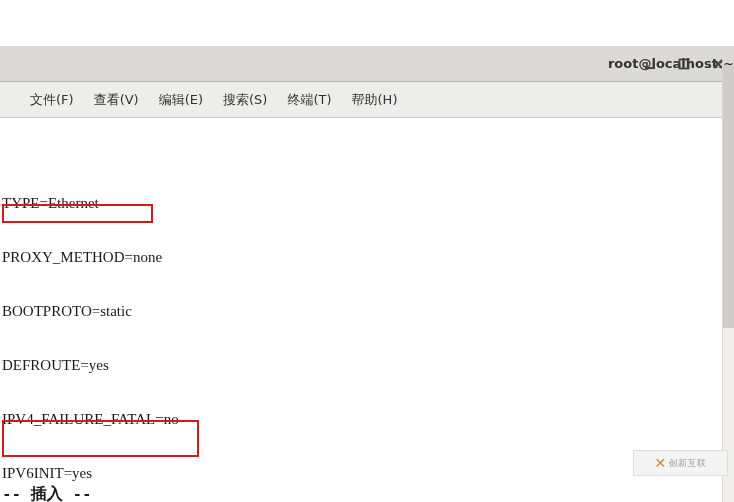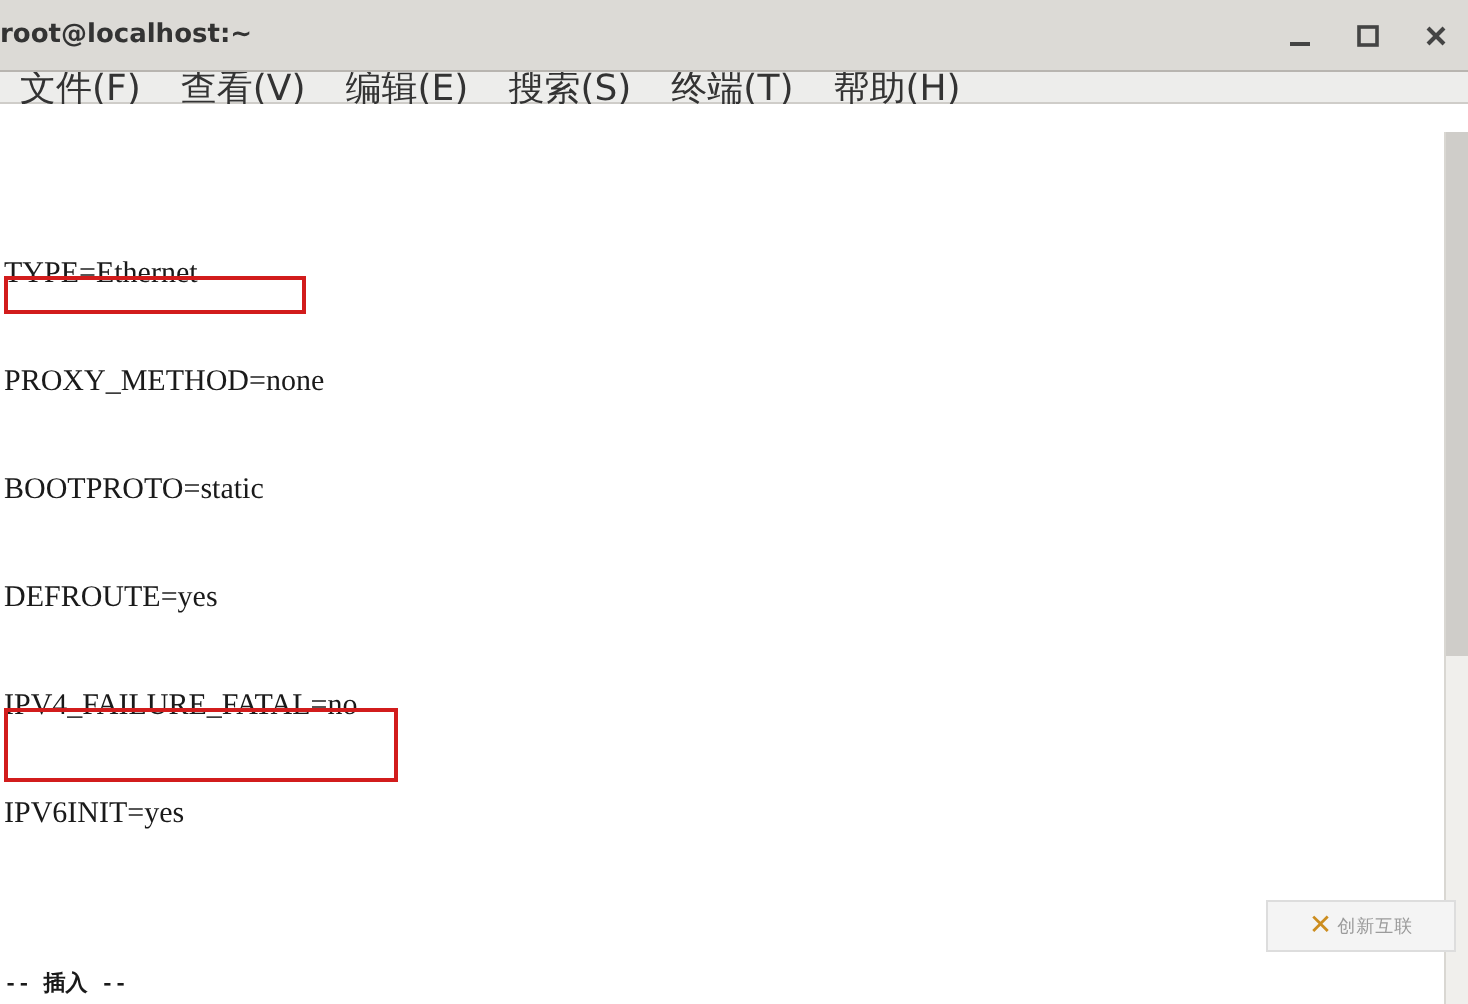--- a/index.html
+++ b/index.html
@@ -10,22 +10,23 @@
       height: 502px;
       overflow: hidden;
       position: relative;
     }
     .titlebar {
       height: 36px;
       background: #dcdad6;
       border-bottom: 1px solid #b8b5b0;
       display: flex;
       align-items: center;
-      justify-content: flex-start;
-      position: relative;
+      justify-content: flex-end;
+      position: relative;
+      margin-top: 46px;
     }
     .titlebar-title {
       font-weight: bold;
       font-size: 13px;
       color: #333;
     }
     .window-controls {
       position: absolute;
       right: 8px;
       display: flex;
@@ -37,27 +38,27 @@
       height: 16px;
       display: flex;
       align-items: center;
       justify-content: center;
       cursor: pointer;
       font-size: 13px;
       color: #444;
     }
     .win-btn svg { width: 12px; height: 12px; }
     .menubar {
-      height: 16px;
+      height: 36px;
       background: #ededeb;
       border-bottom: 1px solid #cfcdc9;
       display: flex;
       align-items: center;
-      padding: 0 0;
-      font-size: 18px;
+      padding: 0 20px;
+      font-size: 13px;
       color: #333;
     }
     .menu-item {
       padding: 4px 10px;
       cursor: pointer;
     }
     .terminal-area {
       position: relative;
       font-family: Liberation Serif, serif;
       font-size: 15px;
@@ -79,21 +80,21 @@
     }
     .hb1 { left: 0px; top: 46px; width: 151px; height: 19px; }
     .hb2 { left: 0px; top: 262px; width: 197px; height: 37px; }
     .statusbar {
       position: absolute;
       bottom: 0;
       left: 0;
       right: 0;
       height: 18px;
       font-family: "Courier New", monospace;
-      font-size: 11px;
+      font-size: 16px;
       display: flex;
       padding: 0 2px;
       font-weight: bold;
       color: #1a1a1a;
     }
     .status-left { flex: 1; }
     .status-pos { padding-right: 60px; margin-top: 32px; }
     .watermark {
       position: absolute;
       right: 6px;

